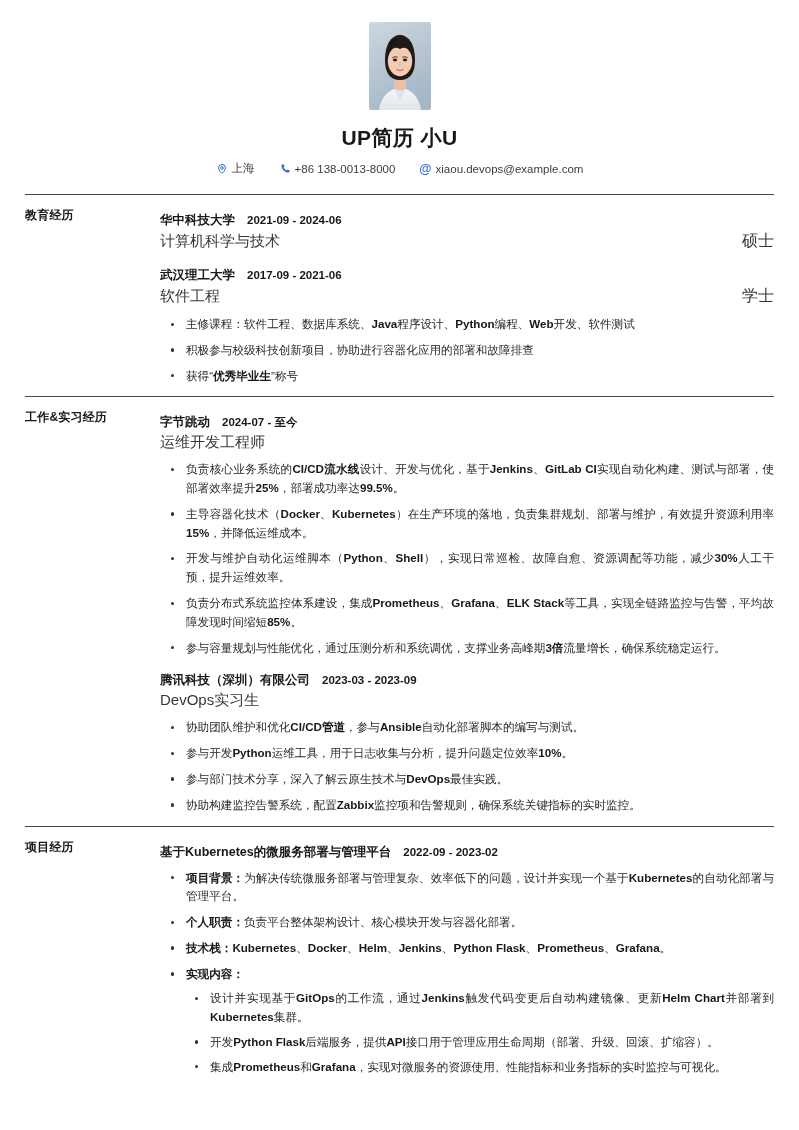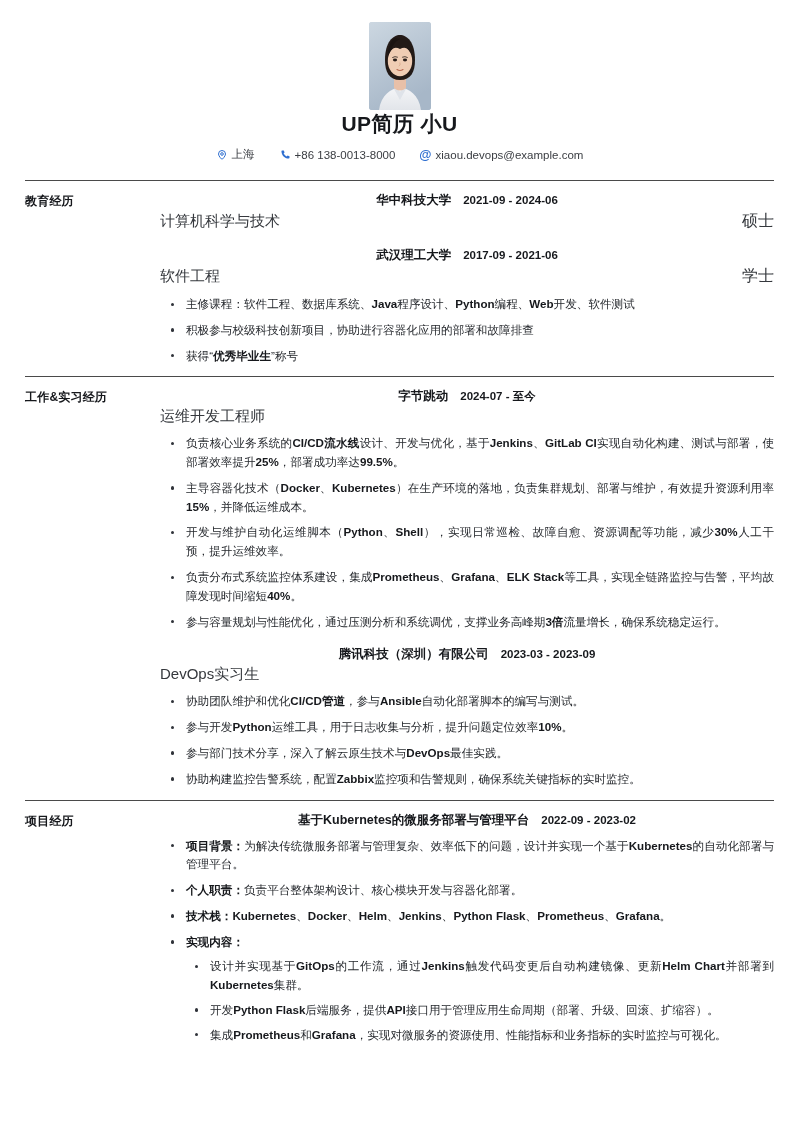--- a/index.html
+++ b/index.html
@@ -14,21 +14,21 @@
 
   
   .header { padding-top:22px; display:flex; flex-direction:column; align-items:center; }
   .photo {
     width:62px; height:88px; border-radius:3px; overflow:hidden;
     background:linear-gradient(160deg,#c9d4df 0%,#b8c5d3 45%,#aab9c9 100%);
     position:relative;
   }
   .photo svg { display:block; width:100%; height:100%; }
   .name {
-    font-size:21px; font-weight:600; letter-spacing:.4px; color:#16181c;
+    margin-top:14px; font-size:21px; font-weight:600; letter-spacing:.4px; color:#16181c;
   }
   .contact {
     margin-top:9px; display:flex; align-items:center; gap:15px;
     font-size:11.5px; color:#3a3d42;
   }
   .contact .seg { display:flex; align-items:center; gap:4px; }
   .contact .seg + .seg { margin-left:9px; }
   .ic { width:12px; height:12px; display:inline-block; flex:0 0 auto; color:#2f6fd0; }
   .ic svg { display:block; width:12px; height:12px; }
   .at-ic {
@@ -39,21 +39,21 @@
   
   .section { border-top:1.4px solid #4a4a4a; padding-top:11px; margin-top:11px; display:flex; }
   .section:first-of-type { margin-top:18px; }
   .sec-label {
     width:135px; flex:0 0 135px; font-size:12px; font-weight:700; color:#16181c;
     letter-spacing:.2px; padding-top:1px;
   }
   .sec-body { flex:1 1 auto; min-width:0; }
 
   .entry + .entry { margin-top:15px; }
-  .entry-head { display:flex; justify-content:center; align-items:baseline; gap:12px; }
+  .entry-head { display:flex; justify-content:flex-start; align-items:baseline; gap:12px;margin-top:6px; }
   .org { font-size:12.5px; font-weight:700; color:#16181c; }
   .dates { font-size:11.5px; font-weight:700; color:#16181c; white-space:nowrap; }
   .sub-head { display:flex; justify-content:space-between; align-items:baseline; gap:12px; margin-top:2px; }
   .role { font-size:15px; color:#35383d; }
   .degree { font-size:16px; color:#35383d; white-space:nowrap; }
 
   ul.bullets { list-style:none; margin-top:8px; }
   ul.bullets > li {
     position:relative; padding-left:26px; margin-bottom:7px;
     font-size:11.6px; line-height:1.62; color:#25282d; text-align:justify;
@@ -186,21 +186,21 @@
               <div class="dates">2024-07 - 至今</div>
             </div>
             <div class="sub-head">
               <div class="role">运维开发工程师</div>
               <div class="degree"></div>
             </div>
             <ul class="bullets">
               <li><span>负责核心业务系统的<b>CI/CD流水线</b>设计、开发与优化，基于<b>Jenkins</b>、<b>GitLab CI</b>实现自动化构建、测试与部署，使部署效率提升<b>25%</b>，部署成功率达<b>99.5%</b>。</span></li>
               <li><span>主导容器化技术（<b>Docker</b>、<b>Kubernetes</b>）在生产环境的落地，负责集群规划、部署与维护，有效提升资源利用率<b>15%</b>，并降低运维成本。</span></li>
               <li><span>开发与维护自动化运维脚本（<b>Python</b>、<b>Shell</b>），实现日常巡检、故障自愈、资源调配等功能，减少<b>30%</b>人工干预，提升运维效率。</span></li>
-              <li><span>负责分布式系统监控体系建设，集成<b>Prometheus</b>、<b>Grafana</b>、<b>ELK Stack</b>等工具，实现全链路监控与告警，平均故障发现时间缩短<b>40%</b>。</span></li>
+              <li><span>负责分布式系统监控体系建设，集成<b>Prometheus</b>、<b>Grafana</b>、<b>ELK Stack</b>等工具，实现全链路监控与告警，平均故障发现时间缩短<b>85%</b>。</span></li>
               <li><span>参与容量规划与性能优化，通过压测分析和系统调优，支撑业务高峰期<b>3倍</b>流量增长，确保系统稳定运行。</span></li>
             </ul>
           </div>
           <div class="entry">
             <div class="entry-head">
               <div class="org">腾讯科技（深圳）有限公司</div>
               <div class="dates">2023-03 - 2023-09</div>
             </div>
             <div class="sub-head">
               <div class="role">DevOps实习生</div>

